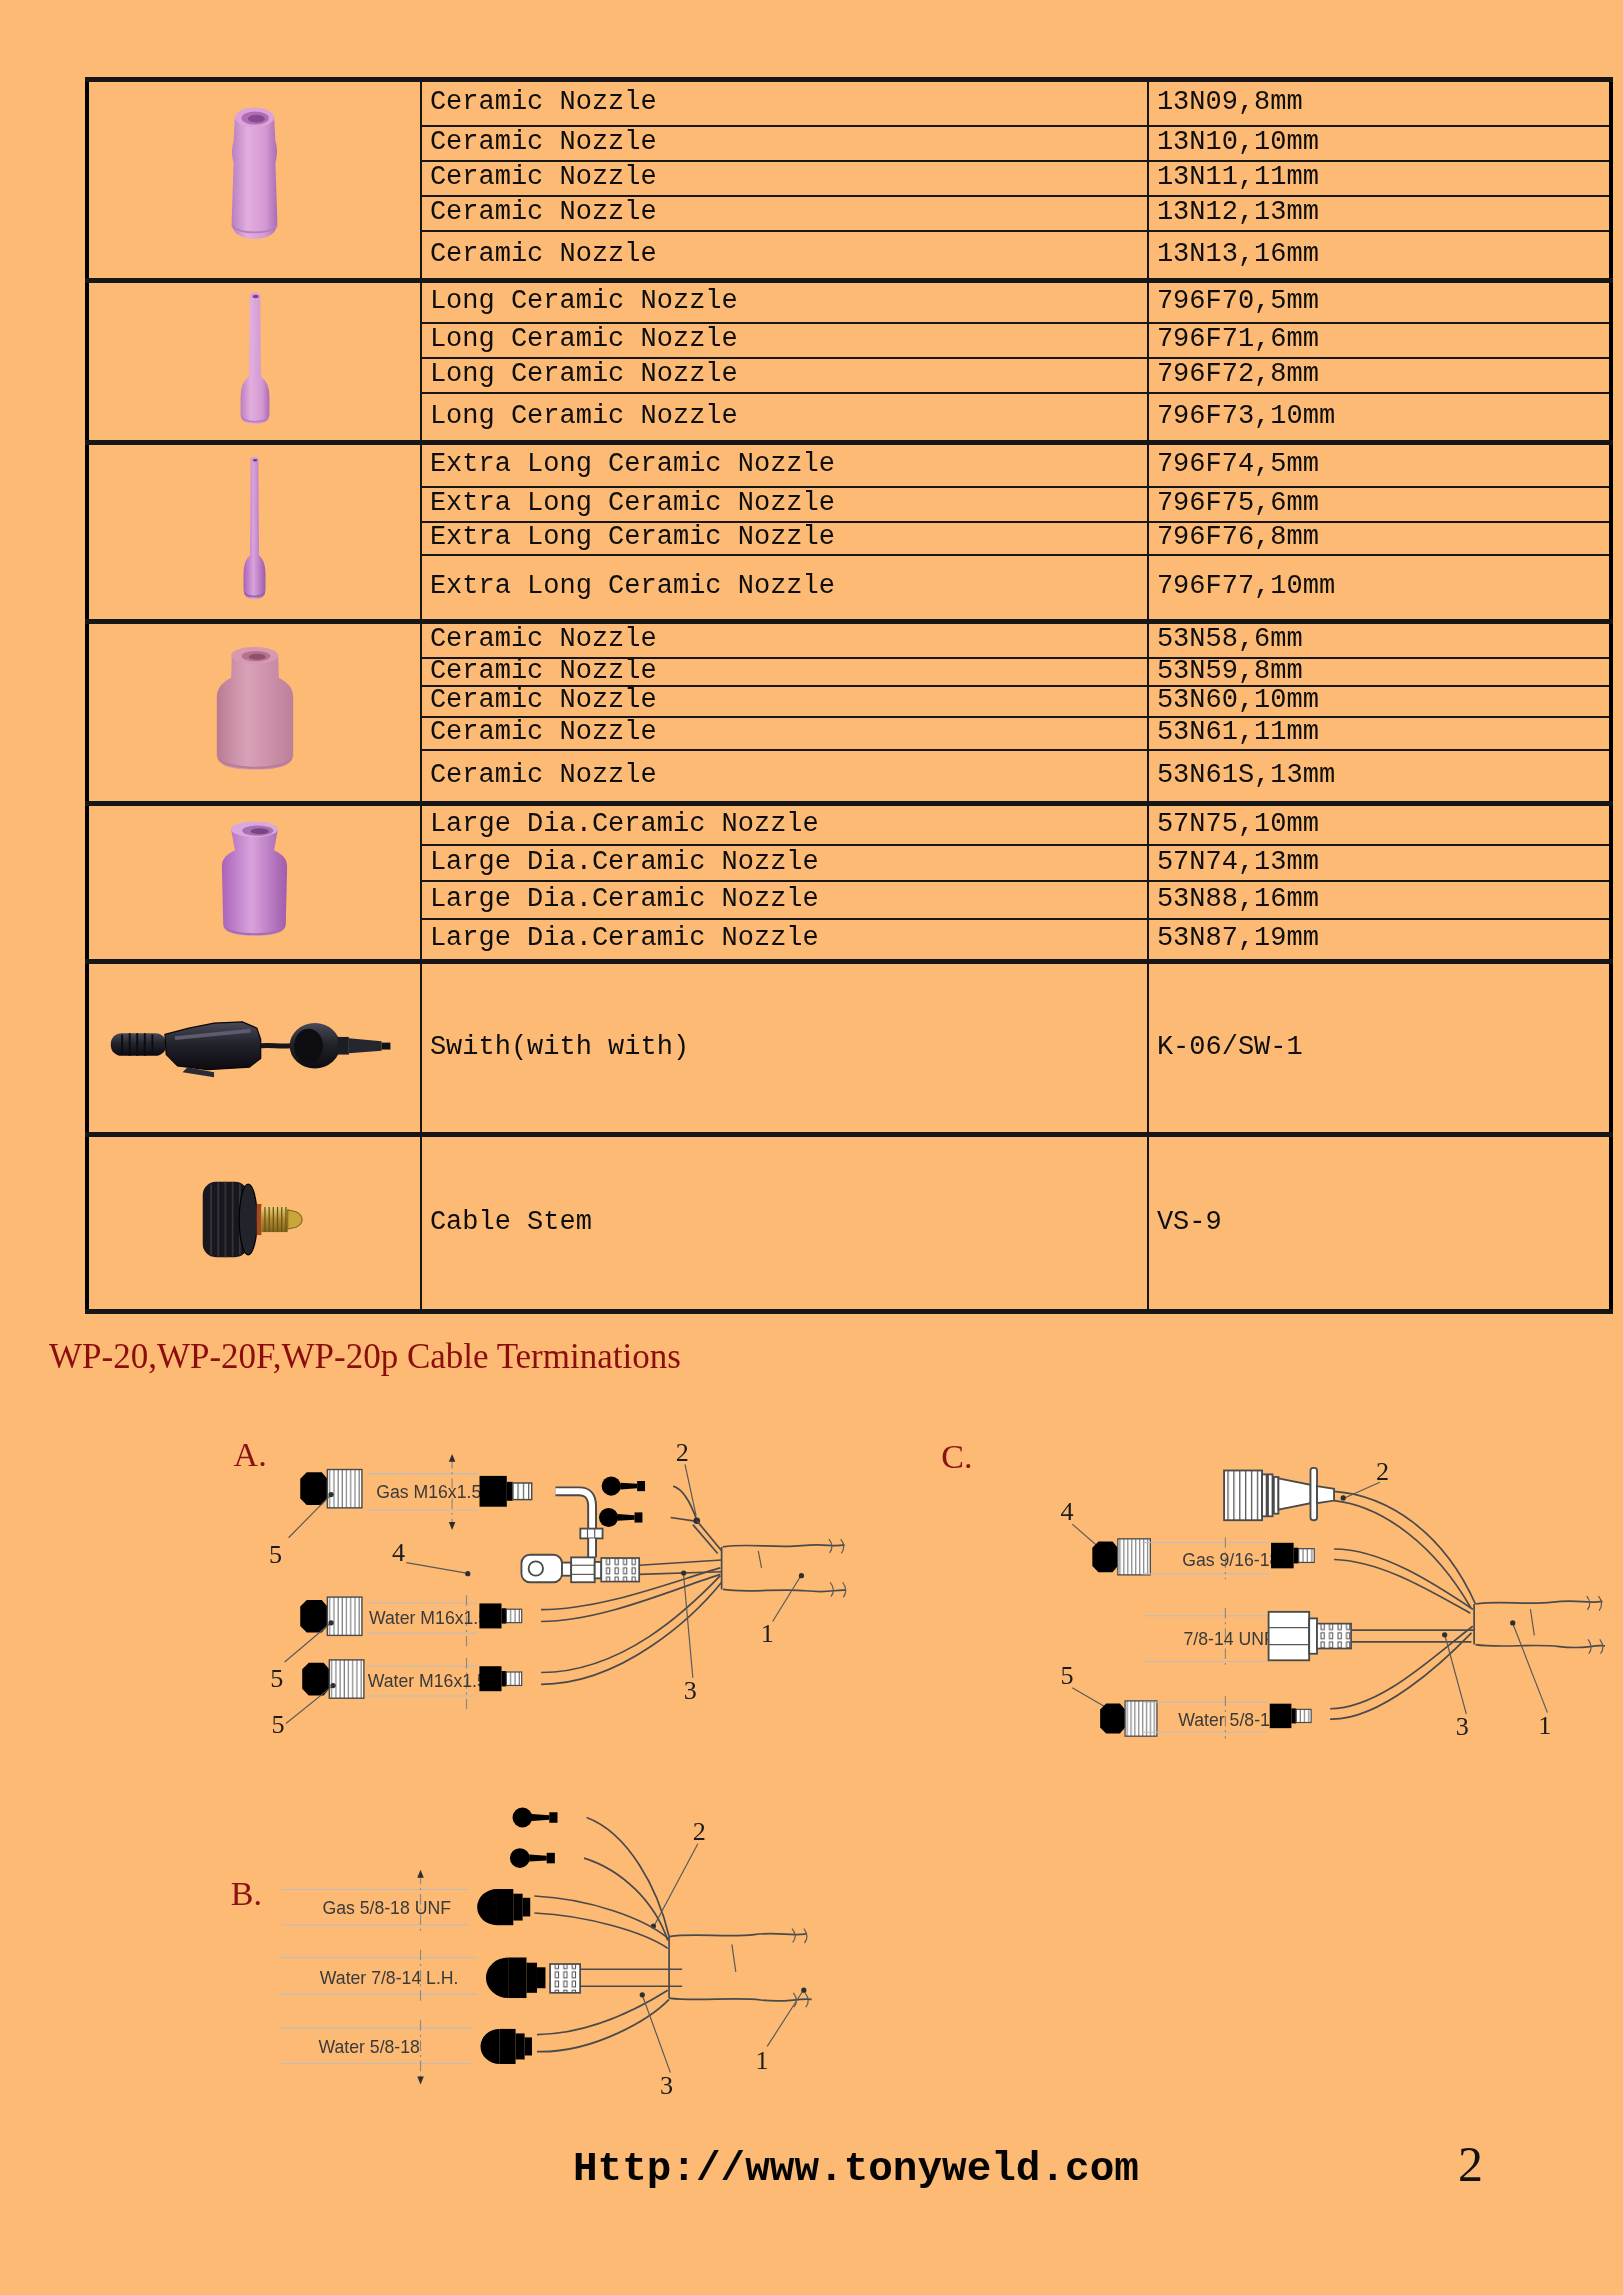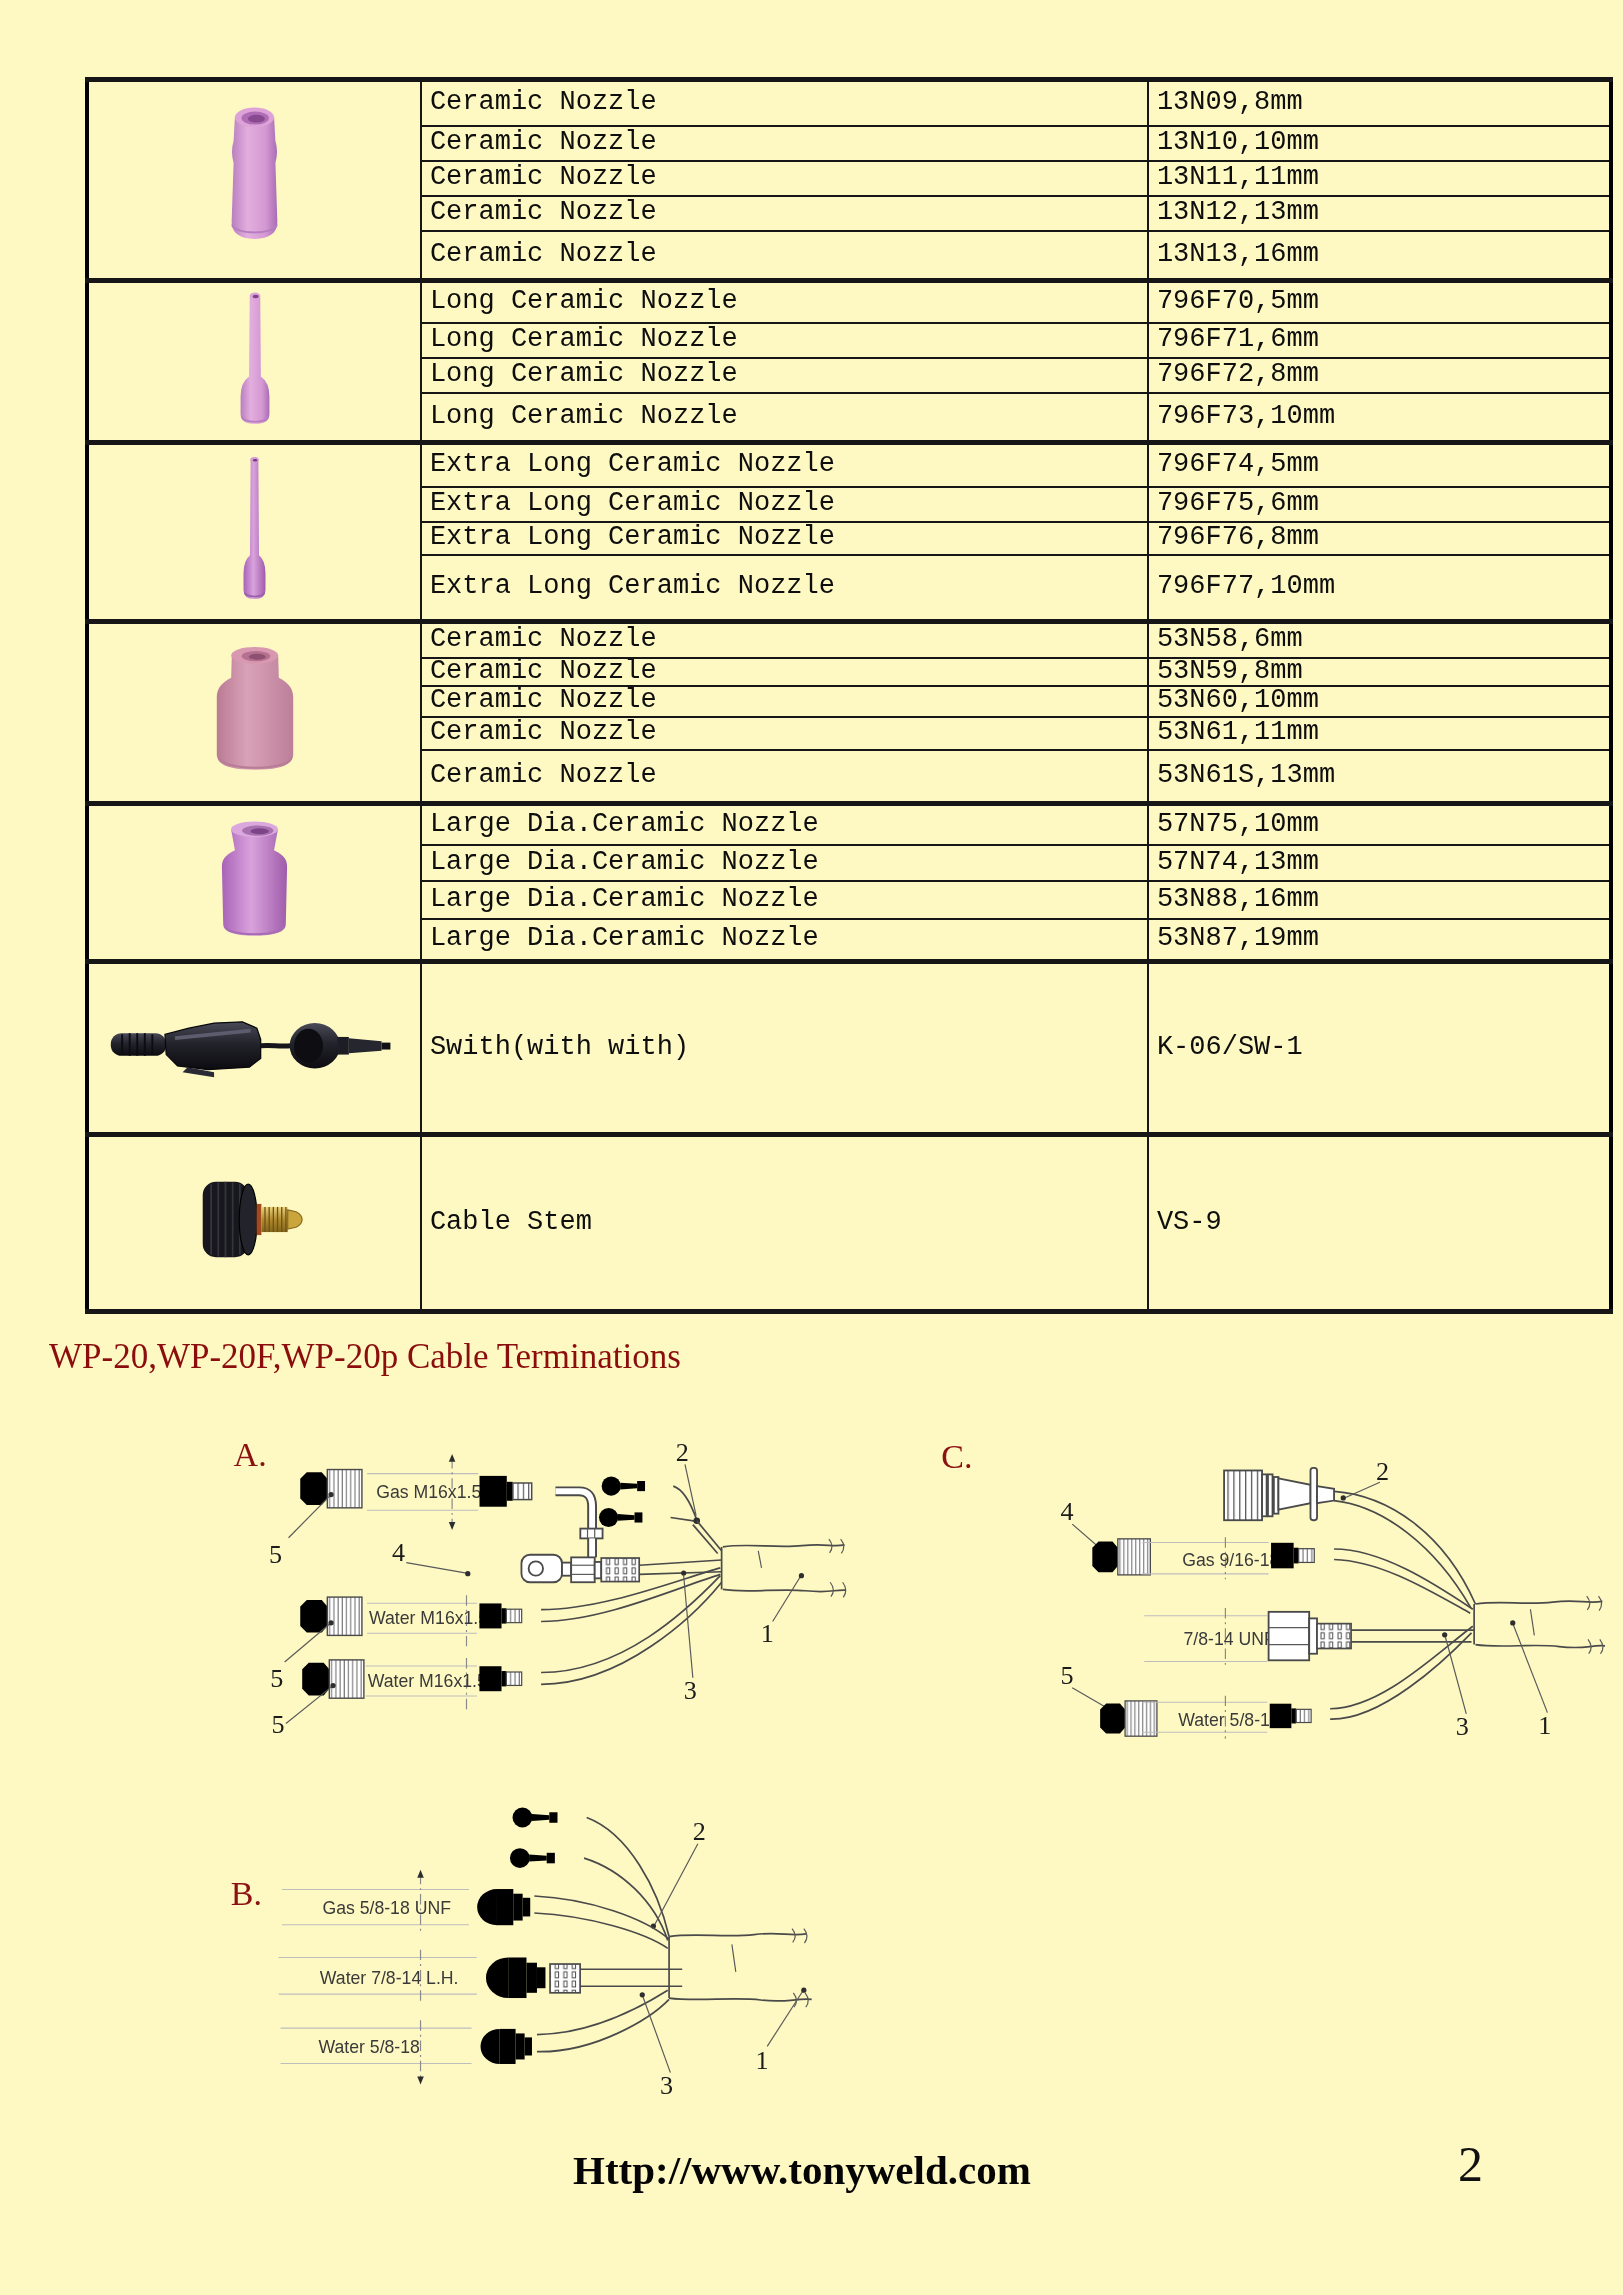--- a/index.html
+++ b/index.html
@@ -1,30 +1,30 @@
 <!DOCTYPE html>
 <html style="font-size:10.5px"><head>
 <meta charset="utf-8">
 <style>
   html,body{margin:0;padding:0;background:#e8e8e8;}
-  .page{position:relative;width:1623px;height:2295px;background:#fef9c3;overflow:hidden;
+  .page{position:relative;width:1623px;height:2295px;background:#fdba74;overflow:hidden;
         font-family:"Liberation Sans",sans-serif;}
   
   table.parts{position:absolute;left:85px;top:77px;width:1524px;border-collapse:collapse;
     table-layout:fixed;font-family:"Liberation Mono",monospace;font-size:27px;color:#0e0e0e;
     border:4.6px solid #000;}
   table.parts td{border:2.6px solid #161616;padding:0 0 0 7.9px;vertical-align:middle;
     white-space:nowrap;overflow:hidden;line-height:0.95;}
   table.parts td.imgcell{text-align:center;padding:0;}
   table.parts tbody.sec > tr:first-child > td{border-top-width:5.9px;}
   table.parts tbody.sec > tr:last-child > td{border-bottom-width:5.9px;}
   
   .heading{position:absolute;left:49px;top:1337px;font-family:"Liberation Serif",serif;
     font-weight:normal;font-size:35px;color:#8b0d0d;letter-spacing:0px;}
-  .footer-url{position:absolute;left:573px;top:2146px;font-family:Liberation Serif, serif;
+  .footer-url{position:absolute;left:573px;top:2146px;font-family:Liberation Mono, monospace;
     font-weight:bold;font-size:41px;color:#050505;}
   .page-num{position:absolute;left:1458px;top:2135px;font-family:"Liberation Serif",serif;
     font-size:50px;color:#111;}
   
   .diag{position:absolute;}
   .diag .ln{stroke:#4a4a4a;stroke-width:2.6;fill:none;}
   .diag .shape{stroke:#4a4a4a;stroke-width:2.8;fill:#fff;}
   .diag .thin{stroke:#595959;stroke-width:1.8;fill:none;}
   .diag .rail{stroke:#bdbdbd;stroke-width:1.6;}
   .diag .dd{stroke:#8a8a8a;stroke-width:1.8;fill:none;stroke-dasharray:16 6 3 6;}

